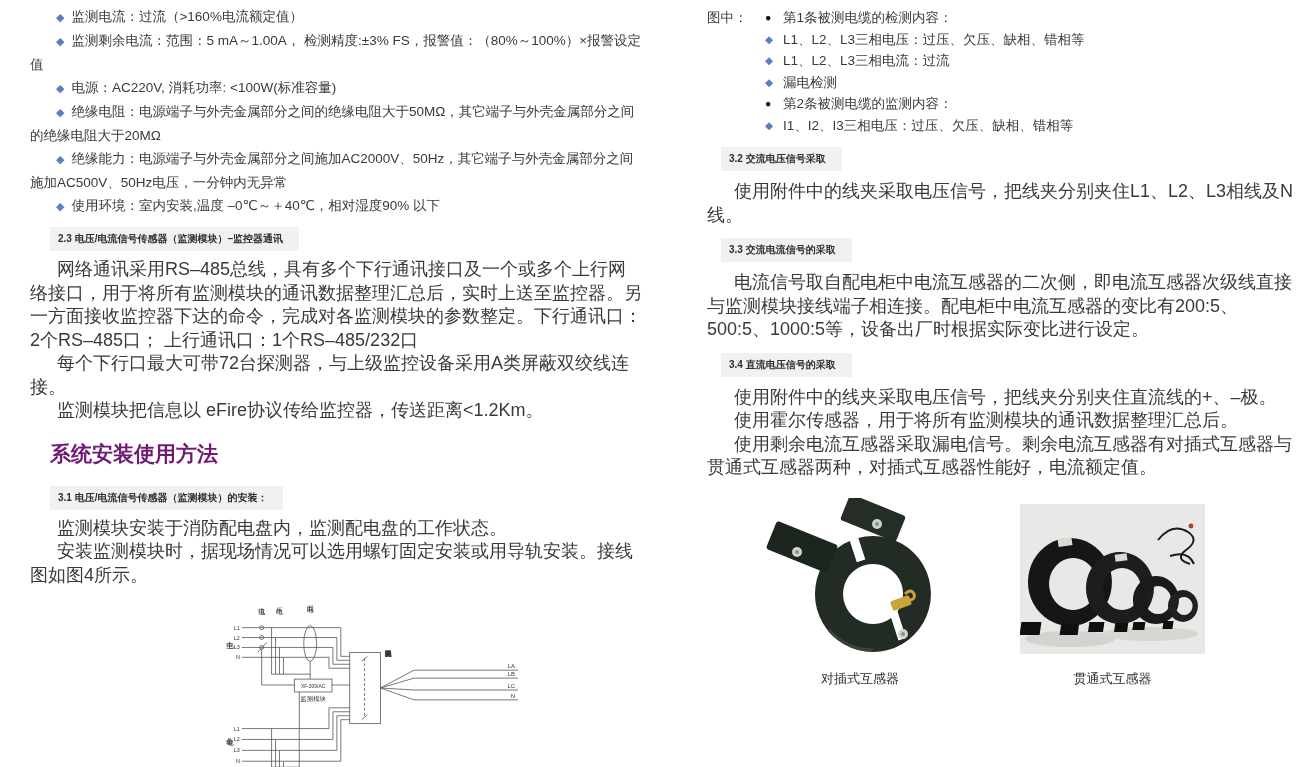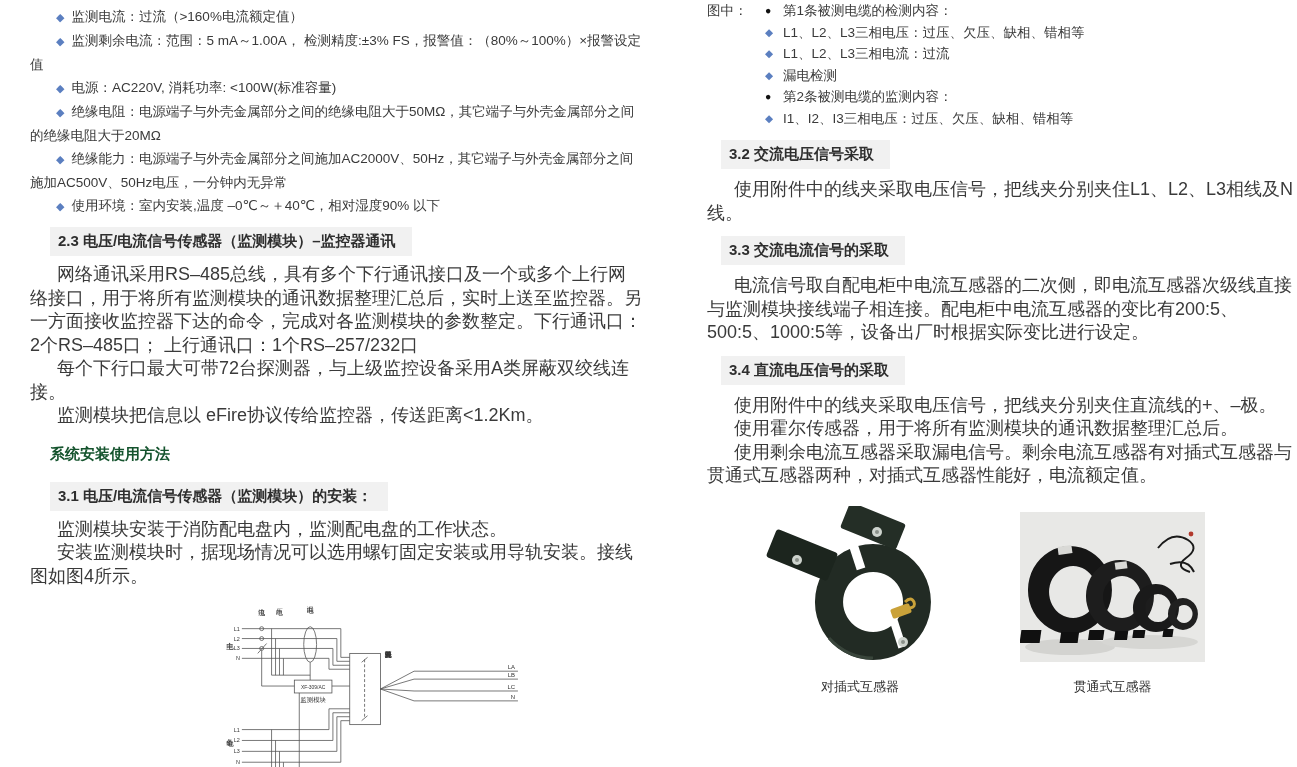--- a/index.html
+++ b/index.html
@@ -11,29 +11,29 @@
   p { margin:0; }
   .col { position:absolute; top:0; }
   .col-left  { left:30px;  width:612px; }
   .col-right { left:707px; width:588px; }
 
   
   .bullet { font-size:13.5px; line-height:23px; text-indent:26px; }
   .dia    { color:#5b7fc0; font-size:11px; padding-right:7px; }
   .gray-h {
     display:inline-block; background:#f1f1f1; color:#2e2e2e;
-    font-size:15px; font-weight:bold; padding:5px 16px 5px 8px;
+    font-size:10px; font-weight:bold; padding:5px 16px 5px 8px;
   }
   .h-left  { margin:9px 0 7px 20px; }
   .h-right { margin:11px 0 9px 14px; }
   .para { font-size:18px; line-height:23.5px; text-indent:27px; }
-  .blue-title { color:#14532d; font-size:15px; font-weight:bold; margin:17px 0 9px 20px; }
+  .blue-title { color:#701a75; font-size:21px; font-weight:bold; margin:17px 0 9px 20px; }
 
   
-  .notes-row { display:flex; font-size:13.5px; line-height:21.5px; }
+  .notes-row { display:flex; padding-top:7px; font-size:13.5px; line-height:21.5px; }
   .notes-label { width:58px; flex:none; }
   .note-item { display:flex; }
   .note-g { width:18px; flex:none; font-size:10.5px; line-height:21.5px; }
   .g-circle { color:#111111; }
   .g-dia { color:#5b7fc0; }
 
   
   .fig4-wrap { margin:8px 0 0 190px; }
   .fig-caption {
     font-family:"Liberation Serif","DejaVu Serif",serif;
@@ -55,21 +55,21 @@
 <div class="col col-left" style="padding-top:5px;">
 
   <p class="bullet"><span class="dia">◆</span><span>监测电流：过流（&gt;160%电流额定值）</span></p>
   <p class="bullet"><span class="dia">◆</span><span>监测剩余电流：范围：5 mA～1.00A， 检测精度:±3% FS，报警值：（80%～100%）×报警设定值</span></p>
   <p class="bullet"><span class="dia">◆</span><span>电源：AC220V, 消耗功率: &lt;100W(标准容量)</span></p>
   <p class="bullet"><span class="dia">◆</span><span>绝缘电阻：电源端子与外壳金属部分之间的绝缘电阻大于50MΩ，其它端子与外壳金属部分之间的绝缘电阻大于20MΩ</span></p>
   <p class="bullet"><span class="dia">◆</span><span>绝缘能力：电源端子与外壳金属部分之间施加AC2000V、50Hz，其它端子与外壳金属部分之间施加AC500V、50Hz电压，一分钟内无异常</span></p>
   <p class="bullet"><span class="dia">◆</span><span>使用环境：室内安装,温度 –0℃～＋40℃，相对湿度90% 以下</span></p>
 
   <div><span class="gray-h h-left">2.3 电压/电流信号传感器（监测模块）–监控器通讯</span></div>
-  <p class="para">网络通讯采用RS–485总线，具有多个下行通讯接口及一个或多个上行网络接口，用于将所有监测模块的通讯数据整理汇总后，实时上送至监控器。另一方面接收监控器下达的命令，完成对各监测模块的参数整定。下行通讯口：2个RS–485口； 上行通讯口：1个RS–257/232口</p>
+  <p class="para">网络通讯采用RS–485总线，具有多个下行通讯接口及一个或多个上行网络接口，用于将所有监测模块的通讯数据整理汇总后，实时上送至监控器。另一方面接收监控器下达的命令，完成对各监测模块的参数整定。下行通讯口：2个RS–485口； 上行通讯口：1个RS–485/232口</p>
   <p class="para">每个下行口最大可带72台探测器，与上级监控设备采用A类屏蔽双绞线连接。</p>
   <p class="para">监测模块把信息以 eFire协议传给监控器，传送距离&lt;1.2Km。</p>
 
   <div class="blue-title">系统安装使用方法</div>
 
   <div><span class="gray-h h-left">3.1 电压/电流信号传感器（监测模块）的安装：</span></div>
   <p class="para">监测模块安装于消防配电盘内，监测配电盘的工作状态。</p>
   <p class="para">安装监测模块时，据现场情况可以选用螺钉固定安装或用导轨安装。接线图如图4所示。</p>
 
   <div class="fig4-wrap">

